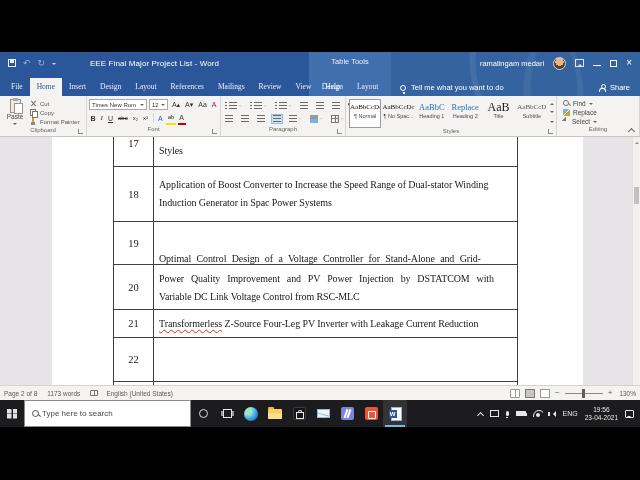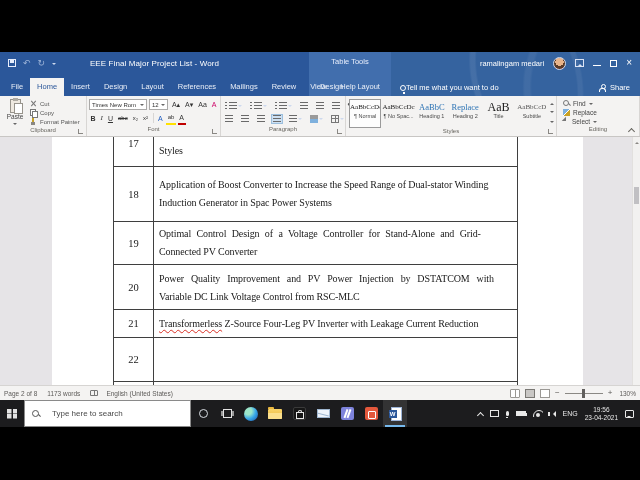--- a/index.html
+++ b/index.html
@@ -29,24 +29,24 @@
   .tb-right { position:absolute; right:0; top:0; height:22px; display:flex; align-items:center; gap:9px; padding-right:8px; }
   .uname { font-size:7.5px; color:#fff; }
   .avatar { width:13px; height:13px; border-radius:50%; background:radial-gradient(circle at 50% 35%, #e8b48a 0 45%, #5a3b28 46% 75%, #8a2f2f 76%); border:1px solid #cfd8ea; }
   .i-ribopt { width:9px; height:8px; border:1px solid #dbe4f5; position:relative; }
   .i-ribopt::after { content:""; position:absolute; left:2px; top:2px; border:2px solid transparent; border-bottom-color:#dbe4f5; }
   .i-min { width:8px; height:1px; background:#fff; margin-top:4px; }
   .i-restore { width:7px; height:7px; border:1px solid #fff; position:relative; }
   .i-close { color:#fff; font-size:10px; line-height:10px; }
 
   .tabbar { position:relative; z-index:1; height:22px; display:flex; align-items:flex-end; font-size:7.5px; padding-left:4px; }
-  .tab { padding:4px 7px 5px; color:#e9eef7; white-space:nowrap; }
+  .tab { padding:4px 7px 5px; color:#e9eef7; white-space:nowrap;font-family:Liberation Serif, serif; }
   .tab.active { background:#f4f3f2; color:#2b579a; }
   .ctxtabs { position:absolute; left:309px; bottom:0; width:82px; display:flex; justify-content:center; }
-  .tellme { position:absolute; left:400px; bottom:4px; display:flex; align-items:center; color:#fff; font-size:7.5px; }
+  .tellme { position:absolute; left:400px; bottom:4px; display:flex; align-items:center; gap:5px; color:#fff; font-size:7.5px; }
   .i-bulb { width:6px; height:6px; border:1px solid #fff; border-radius:50%; position:relative; }
   .i-bulb::after { content:""; position:absolute; left:1.5px; top:6px; width:2px; height:2px; background:#fff; }
   .share { position:absolute; right:10px; bottom:4px; display:flex; align-items:center; gap:4px; color:#fff; font-size:7.5px; }
   .i-person { width:7px; height:7px; position:relative; }
   .i-person::before { content:""; position:absolute; left:2px; top:0; width:3px; height:3px; border-radius:50%; border:1px solid #fff; }
   .i-person::after { content:""; position:absolute; left:0; top:4px; width:5px; height:3px; border:1px solid #fff; border-bottom:none; border-radius:3px 3px 0 0; }
 
   
   .ribbon { height:41px; background:#f4f3f2; border-bottom:1px solid #c8c6c4; display:flex; position:relative; }
   .grp { display:flex; flex-direction:column; border-right:1px solid #d8d6d4; padding:2px 2px 0; position:relative; }
@@ -106,21 +106,21 @@
   .wtable { position:absolute; left:61px; top:0; width:405px; border-left:1px solid #3f3f3f; border-right:1px solid #3f3f3f; }
   .trow { display:flex; border-bottom:1px solid #3f3f3f; font-family:"Liberation Serif", serif; color:#1a1a1a; }
   .tnum { width:40px; border-right:1px solid #3f3f3f; display:flex; justify-content:center; align-items:center; font-size:10.5px; }
   .tcell { flex:1; padding:0 5px; overflow:hidden; }
   .tline { font-size:10px; line-height:18px; white-space:nowrap; letter-spacing:-.1px; }
   .j3 { word-spacing:3px; } .j4 { word-spacing:4.5px; } .j6 { word-spacing:6px; }
   .sp { text-decoration:underline; text-decoration-style:wavy; text-decoration-color:#d93025; text-decoration-thickness:1px; text-underline-offset:2px; }
   .r17 { height:30px; } .r17 .tnum { align-items:flex-start; padding-top:1px; }
   .r17 .tcell { padding-top:5px; }
   .r18 { height:55px; } .r18 .tcell { padding-top:9px; }
-  .r19 { height:43px; } .r19 .tcell { padding-top:3px; }
+  .r19 { height:43px; } .r19 .tcell { padding-top:3px;margin-top:25px; }
   .r20 { height:45px; } .r20 .tcell { padding-top:5px; }
   .r21 { height:28px; } .r21 .tcell { padding-top:5px; }
   .r22 { height:44px; } .r22 .tcell { padding-top:4px; }
   .rcont { height:4px; border-bottom:none; }
   .v-scroll { position:absolute; right:0; top:0; bottom:0; width:8px; background:#f2f1f0; border-left:1px solid #e2e0de; }
   .vs-up { position:absolute; top:3px; left:1.5px; width:0; height:0; border:2.5px solid transparent; border-bottom-color:#8a8884; }
   .vs-thumb { position:absolute; top:50px; left:1px; width:5px; height:17px; background:#c1c0c3; }
 
   
   .statusbar { height:15px; background:#f4f3f2; border-top:1px solid #d6d4d2; display:flex; align-items:center; font-size:6.5px; color:#5c5a58; padding:0 4px; }
@@ -135,21 +135,21 @@
   .zoom-thumb { position:absolute; left:45%; top:-4px; width:3px; height:9px; background:#605e5c; }
   .zoom-sign { font-size:8px; color:#5c5a58; line-height:8px; }
   .zoom-val { margin-left:2px; }
 
   
   .taskbar { position:absolute; left:0; top:400px; width:640px; height:27px; background:#1c1c1e; display:flex; align-items:stretch; }
   .tb-btn { width:24px; display:flex; align-items:center; justify-content:center; }
   .win-logo { width:10px; height:10px;
     background:linear-gradient(#e3e3e3 0 0) 0 0/4.5px 4.5px no-repeat, linear-gradient(#e3e3e3 0 0) 5.5px 0/4.5px 4.5px no-repeat,
                linear-gradient(#e3e3e3 0 0) 0 5.5px/4.5px 4.5px no-repeat, linear-gradient(#e3e3e3 0 0) 5.5px 5.5px/4.5px 4.5px no-repeat; }
-  .searchbox { width:167px; background:#fff; border:1px solid #8a8a8a; display:flex; align-items:center; gap:12px; padding-left:7px; font-size:8px; color:#4a4a4a; }
+  .searchbox { width:167px; background:#fff; border:1px solid #8a8a8a; display:flex; align-items:center; gap:2px; padding-left:7px; font-size:8px; color:#4a4a4a; }
   .ic-mag { width:8px; height:8px; position:relative; flex:0 0 auto; }
   .ic-mag::before { content:""; position:absolute; left:0; top:0; width:5px; height:5px; border:1px solid #555; border-radius:50%; }
   .ic-mag::after { content:""; position:absolute; left:5.5px; top:5.5px; width:3px; height:1px; background:#555; transform:rotate(45deg); }
   .ic-cortana { width:9px; height:9px; border:1.5px solid #d8dde2; border-radius:50%; }
   .ic-taskview { width:9px; height:9px; border:1px solid #e3e3e3; position:relative; }
   .ic-taskview::before { content:""; position:absolute; left:-3px; top:1px; width:2px; height:5px; background:#9a9a9a; }
   .ic-taskview::after { content:""; position:absolute; right:-3px; top:1px; width:2px; height:5px; background:#9a9a9a; }
   .ic-edge { width:14px; height:14px; border-radius:50%; background:radial-gradient(circle at 30% 30%, #9be5c9 0 25%, #36a6e8 55%, #1b4a9e 100%); }
   .ic-folder { width:14px; height:10px; background:linear-gradient(#f9d368,#eab73e); border-radius:1px; position:relative; }
   .ic-folder::before { content:""; position:absolute; left:0; top:-2px; width:6px; height:2px; background:#eab73e; border-radius:1px 1px 0 0; }

